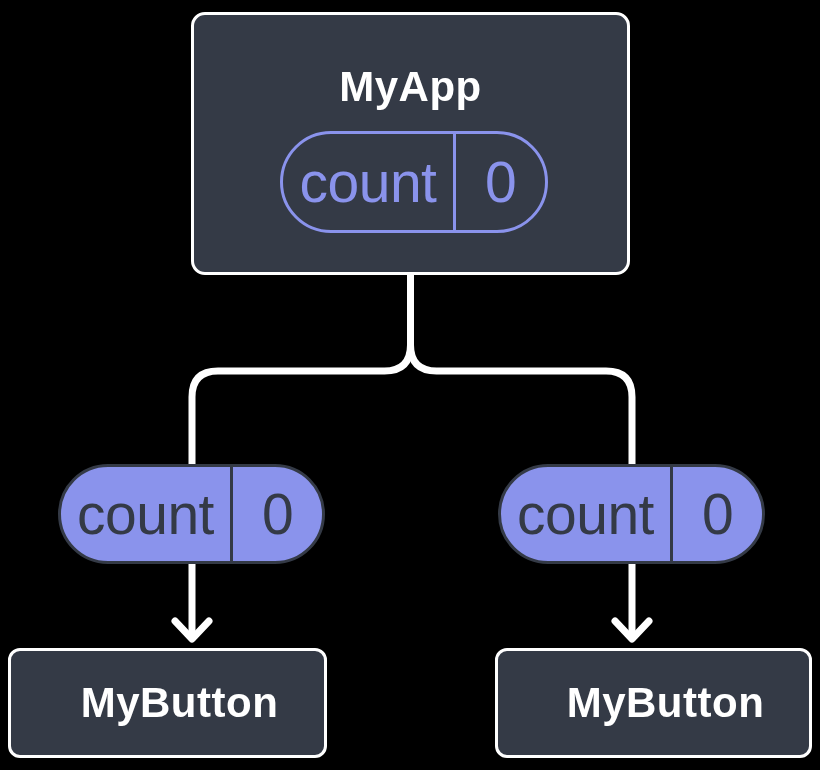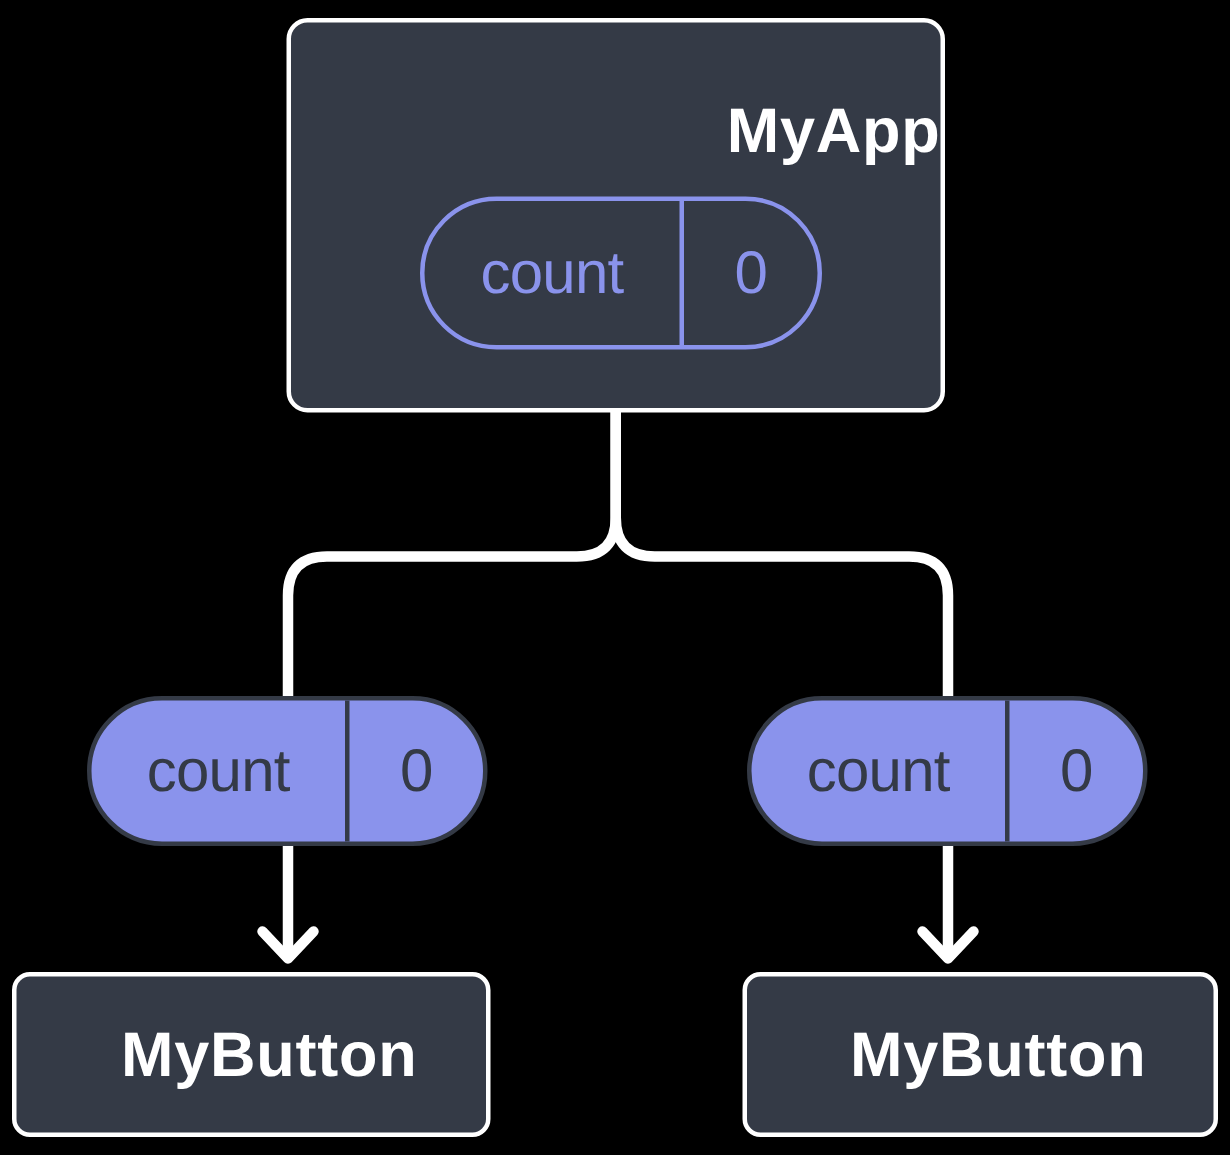--- a/index.html
+++ b/index.html
@@ -33,28 +33,28 @@
     color: #FFFFFF;
     font-weight: bold;
     font-size: 42px;
     letter-spacing: 0.5px;
     text-align: center;
     white-space: nowrap;
   }
   .root-title {
     position: absolute;
     left: 0; right: 0; top: 44px;
-    height: 56px; line-height: 56px; text-align: right;
+    height: 56px; line-height: 56px;
   }
   .pill {
     position: absolute;
     box-sizing: border-box;
     display: flex;
     z-index: 2;
-    font-size: 40px;
+    font-size: 57px;
     letter-spacing: -0.5px;
   }
   .pill-key, .pill-value {
     display: flex;
     align-items: center;
     justify-content: center;
     box-sizing: border-box;
     height: 100%;
   }
   .pill-value { flex: 1; }

